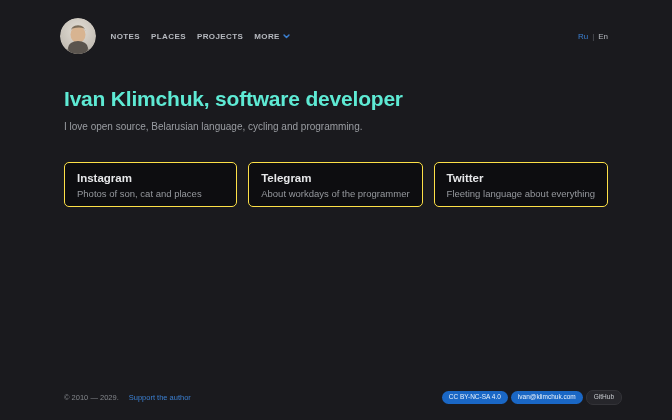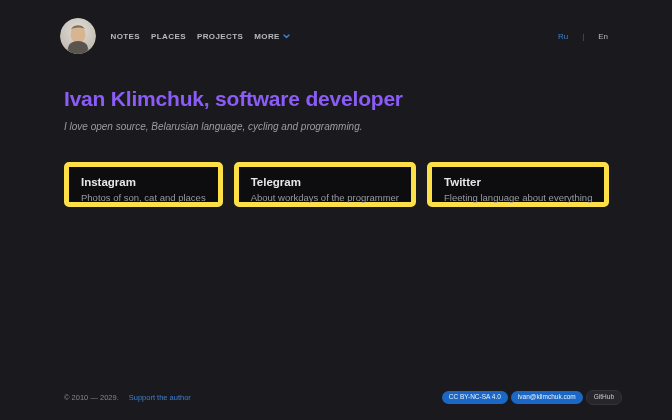--- a/index.html
+++ b/index.html
@@ -29,43 +29,43 @@
   }
   .avatar svg { display:block; }
   .nav { display:flex; align-items:center; margin-left:9px; }
   .nav-item {
     font-size:8px; font-weight:bold; letter-spacing:.4px;
     color:#b6b9bf; text-transform:uppercase;
     padding:4px 5.5px; cursor:pointer; text-decoration:none;
     display:flex; align-items:center; gap:3px;
   }
   .chevron { display:inline-block; margin-top:1px; }
-  .lang { margin-left:auto; font-size:8px; display:flex; align-items:center; gap:14px;padding-left:12px; }
+  .lang { margin-left:auto; font-size:8px; display:flex; align-items:center; gap:4px;padding-left:12px; }
   .lang-link { color:#3b7fd0; cursor:pointer; text-decoration:none; }
   .lang-sep { color:#5a5d63; }
   .lang-current { color:#b6b9bf; }
 
   
   .hero { padding:0 64px; margin-top:33px; }
   .hero h1 {
     font-size:21px; line-height:23px; font-weight:bold;
-    letter-spacing:-0.2px; color:#8b5cf6;
+    letter-spacing:-0.2px; color:#5eead4;
   }
   .hero h1 span { display:block; }
-  .hero p { margin-top:11px; font-size:10px; color:#9a9da2;font-style:italic; }
+  .hero p { margin-top:11px; font-size:10px; color:#9a9da2; }
 
   
   .cards {
     display:flex; gap:11px;
     padding:0 64px; margin-top:30px;
   }
   .card {
     flex:1 1 0;
     background:#0d0d10;
-    border:5px solid #fde047;
+    border:1px solid #fde047;
     border-radius:5px;
     padding:9px 12px 10px;
     cursor:pointer;
     height:45px;
   }
   .card-title { font-size:11.5px; font-weight:bold; color:#e6e7e9; }
   .card-desc { font-size:9.5px; color:#96999e; margin-top:4px; white-space:nowrap; }
 
   .spacer { flex:1 1 auto; }
 

